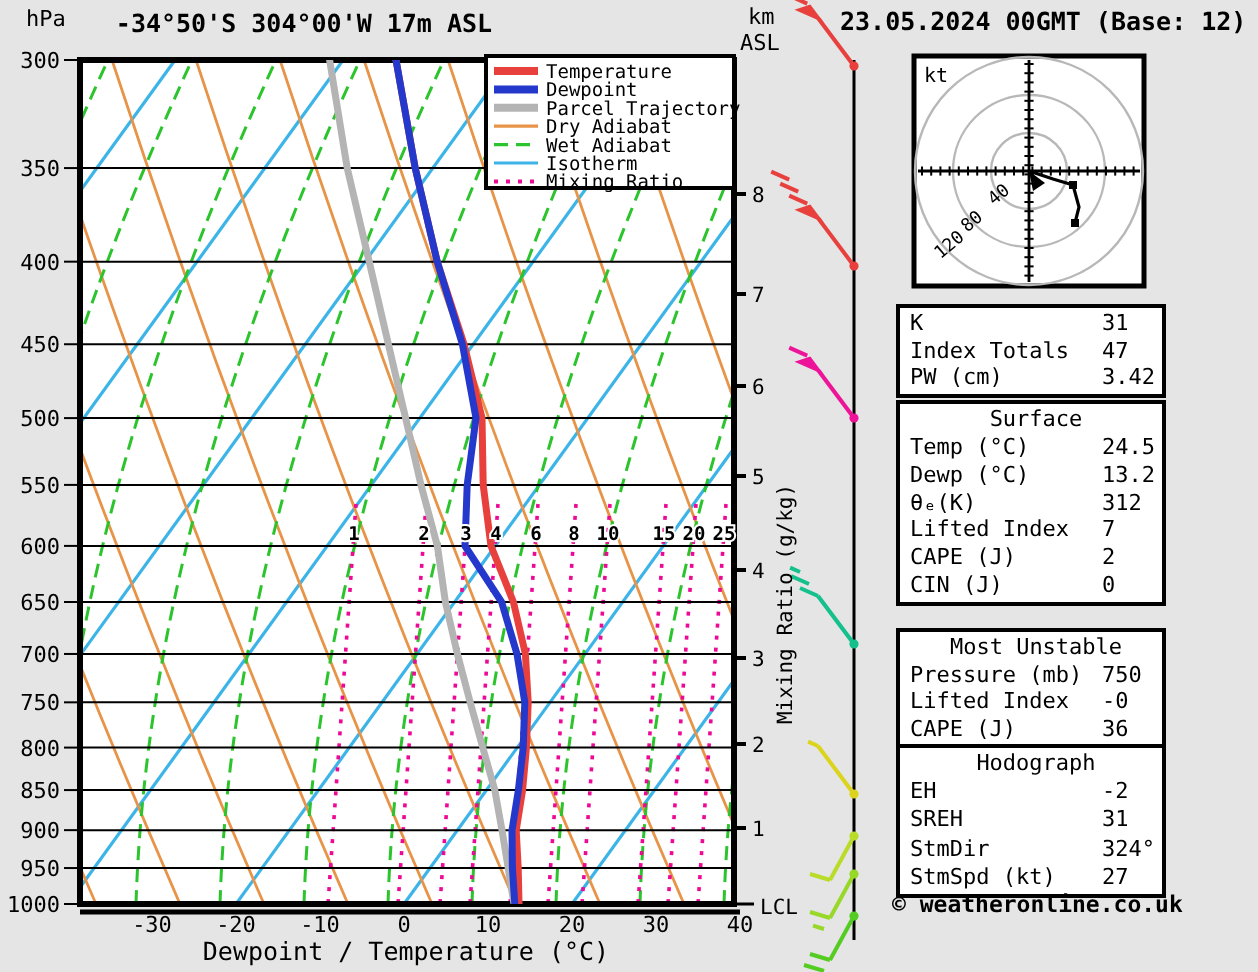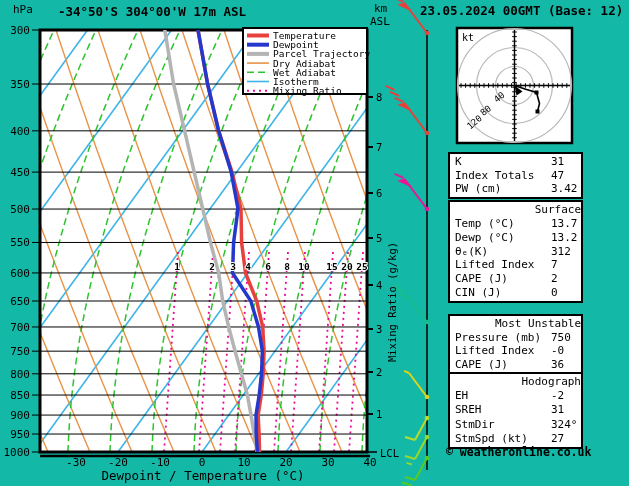--- a/index.html
+++ b/index.html
@@ -1,21 +1,21 @@
 <!DOCTYPE html>
 <html><head>
 <meta charset="utf-8">
 <style>
   html,body{margin:0;padding:0;background:#fff;}
-  #screen{position:relative;width:629px;height:486px;background:#14b8a6;overflow:hidden;
+  #screen{position:relative;width:629px;height:486px;background:#e5e5e5;overflow:hidden;
           font-family:"DejaVu Sans Mono","Liberation Mono",monospace;}
   svg text{font-family:"DejaVu Sans Mono","Liberation Mono",monospace;fill:#000;}
   .idx-box{position:absolute;left:448px;width:135px;background:#fff;border:2px solid #000;
            box-sizing:border-box;font-size:11px;color:#000;padding:1px 0 0 5px;}
-  .idx-header{text-align:right;}
+  .idx-header{text-align:center;}
   .idx-row{display:flex;white-space:pre;}
   .idx-label{width:96px;flex:0 0 96px;}
   .idx-value{flex:1;}
   #footer{position:absolute;left:446px;top:445px;font-size:11.5px;font-weight:bold;color:#000;}
 </style>
 </head>
 <body>
 
 <div id="screen">
 
@@ -308,21 +308,21 @@
   </svg>
 
   <div id="tables">
       <div class="idx-box" style="top: 152px; height: 47px; line-height: 13.6667px;">
         <div class="idx-row"><span class="idx-label">K</span><span class="idx-value">31</span></div>
         <div class="idx-row"><span class="idx-label">Index Totals</span><span class="idx-value">47</span></div>
         <div class="idx-row"><span class="idx-label">PW (cm)</span><span class="idx-value">3.42</span></div>
       </div>
       <div class="idx-box" style="top: 200px; height: 103px; line-height: 13.8571px;">
         <div class="idx-header">Surface</div>
-        <div class="idx-row"><span class="idx-label">Temp (°C)</span><span class="idx-value">13.7</span></div>
+        <div class="idx-row"><span class="idx-label">Temp (°C)</span><span class="idx-value">24.5</span></div>
         <div class="idx-row"><span class="idx-label">Dewp (°C)</span><span class="idx-value">13.2</span></div>
         <div class="idx-row"><span class="idx-label">θₑ(K)</span><span class="idx-value">312</span></div>
         <div class="idx-row"><span class="idx-label">Lifted Index</span><span class="idx-value">7</span></div>
         <div class="idx-row"><span class="idx-label">CAPE (J)</span><span class="idx-value">2</span></div>
         <div class="idx-row"><span class="idx-label">CIN (J)</span><span class="idx-value">0</span></div>
       </div>
       <div class="idx-box" style="top: 314px; height: 87px; line-height: 13.5px;">
         <div class="idx-header">Most Unstable</div>
         <div class="idx-row"><span class="idx-label">Pressure (mb)</span><span class="idx-value">750</span></div>
         <div class="idx-row"><span class="idx-label">Lifted Index</span><span class="idx-value">-0</span></div>

